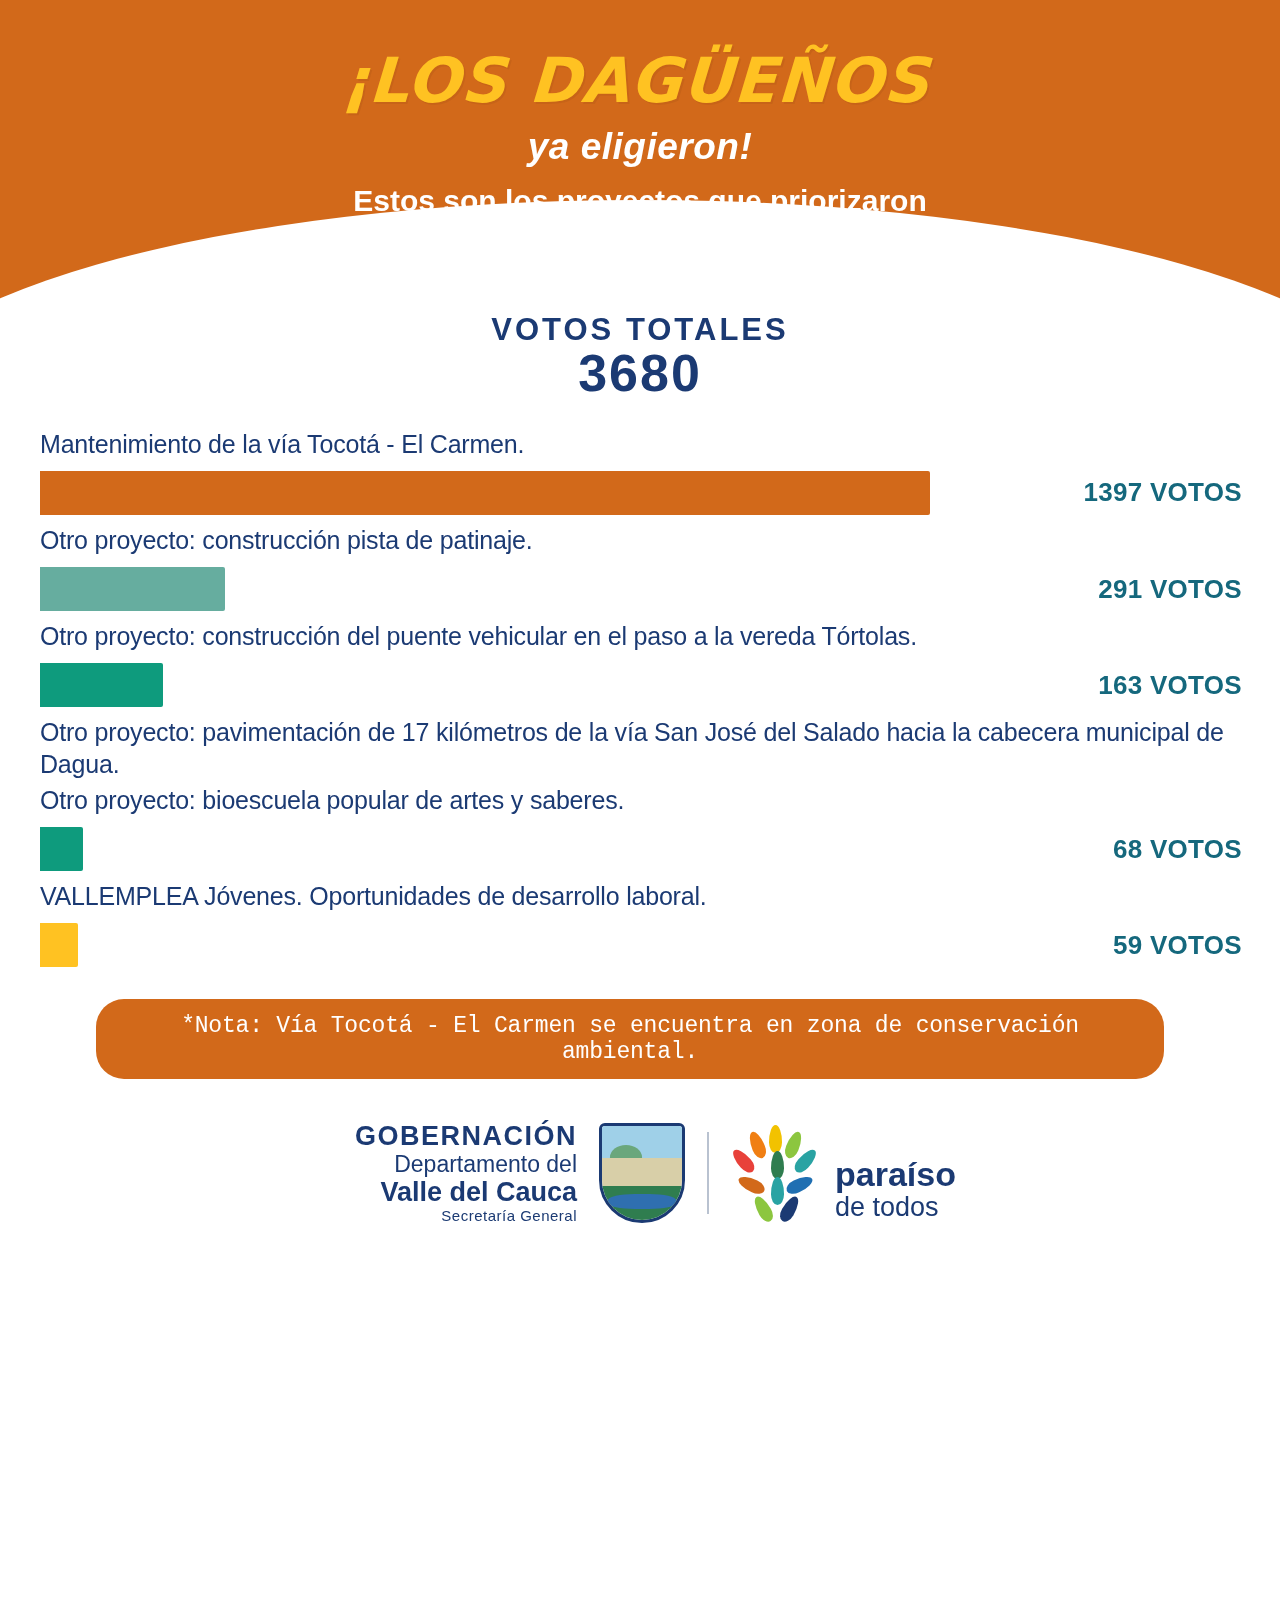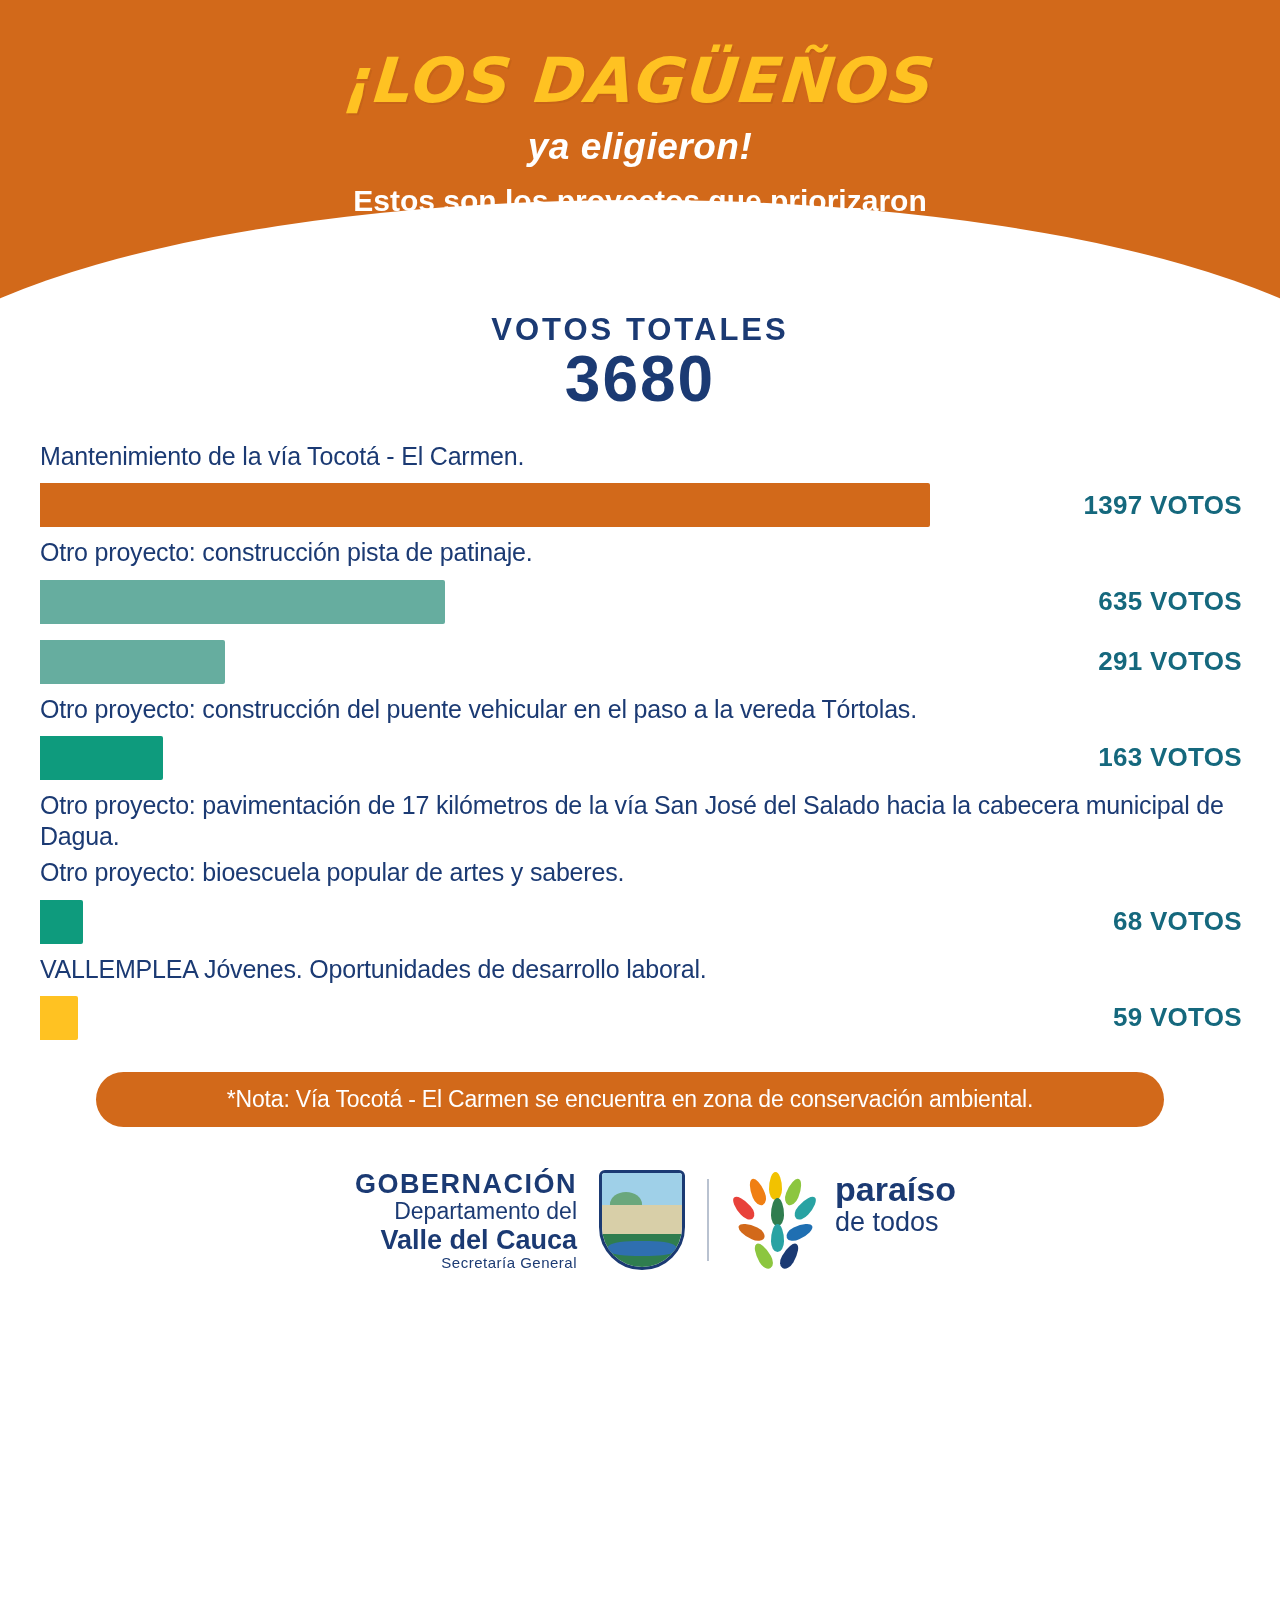--- a/index.html
+++ b/index.html
@@ -73,21 +73,21 @@
     text-align: center;
     margin-top: 12px;
   }
   .totals-label {
     font-size: 31px;
     font-weight: bold;
     letter-spacing: 3px;
     color: #1b3a73;
   }
   .totals-value {
-    font-size: 64px;
+    font-size: 52px;
     font-weight: bold;
     letter-spacing: 2px;
     color: #1b3a73;
     line-height: 1.05;
     margin-top: -2px;
   }
 
   
   .chart {
     margin-top: 28px;
@@ -120,21 +120,21 @@
     width: 250px;
     text-align: right;
     font-size: 26px;
     font-weight: bold;
     color: #15687d;
     letter-spacing: 0.3px;
     padding-left: 10px;
   }
 
   
-  .note-wrap { padding: 22px 116px 0 96px; }
+  .note-wrap { padding: 22px 116px 0 96px; font-family: Liberation Mono, monospace; }
   .note {
     background: #d2691a;
     color: #ffffff;
     border-radius: 28px;
     padding: 14px 24px;
     text-align: center;
     font-size: 23px;
     letter-spacing: -0.2px;
   }
 
@@ -171,21 +171,21 @@
   .shield .low { position:absolute; top:64%; left:0; right:0; bottom:0; background:#2f7d4f; }
   .shield .hill { position:absolute; top:20%; left:10%; width:40%; height:26%; background:#6aa77c; border-radius:50% 50% 0 0; }
   .shield .river { position:absolute; bottom:12%; left:8%; width:84%; height:16%; background:#2f6fb0; border-radius:40%; }
 
   .divider {
     width: 2px;
     height: 82px;
     background: #b9c2d0;
   }
 
-  .paraiso { display: flex; align-items: flex-start; gap: 12px; }
+  .paraiso { display: flex; align-items: flex-end; gap: 12px; }
   .drops { position: relative; width: 92px; height: 96px; }
   .drop {
     position: absolute;
     width: 13px; height: 28px;
     border-radius: 50% 50% 50% 50% / 62% 62% 38% 38%;
   }
   .paraiso-text { color: #1b3a73; line-height: 1.05; }
   .paraiso-1 { font-size: 34px; font-weight: bold; }
   .paraiso-2 { font-size: 27px; }
 </style>
@@ -216,26 +216,20 @@
         <div class="row-label">Mantenimiento de la vía Tocotá - El Carmen.</div>
         <div class="bar-line">
           <div class="bar-track">
             <div class="bar" style="width: 93.5%; background: rgb(210, 105, 26);"></div>
           </div>
           <div class="bar-votes">1397 VOTOS</div>
         </div>
       </div>
       <div class="row">
         <div class="row-label">Otro proyecto: construcción pista de patinaje.</div>
-        <div class="bar-line">
-          <div class="bar-track">
-            <div class="bar" style="width: 42.5%; background: rgb(102, 173, 159);"></div>
-          </div>
-          <div class="bar-votes">635 VOTOS</div>
-        </div>
       </div>
       <div class="row">
         <div class="bar-line">
           <div class="bar-track">
             <div class="bar" style="width: 19.4764%; background: rgb(102, 173, 159);"></div>
           </div>
           <div class="bar-votes">291 VOTOS</div>
         </div>
       </div>
       <div class="row">

